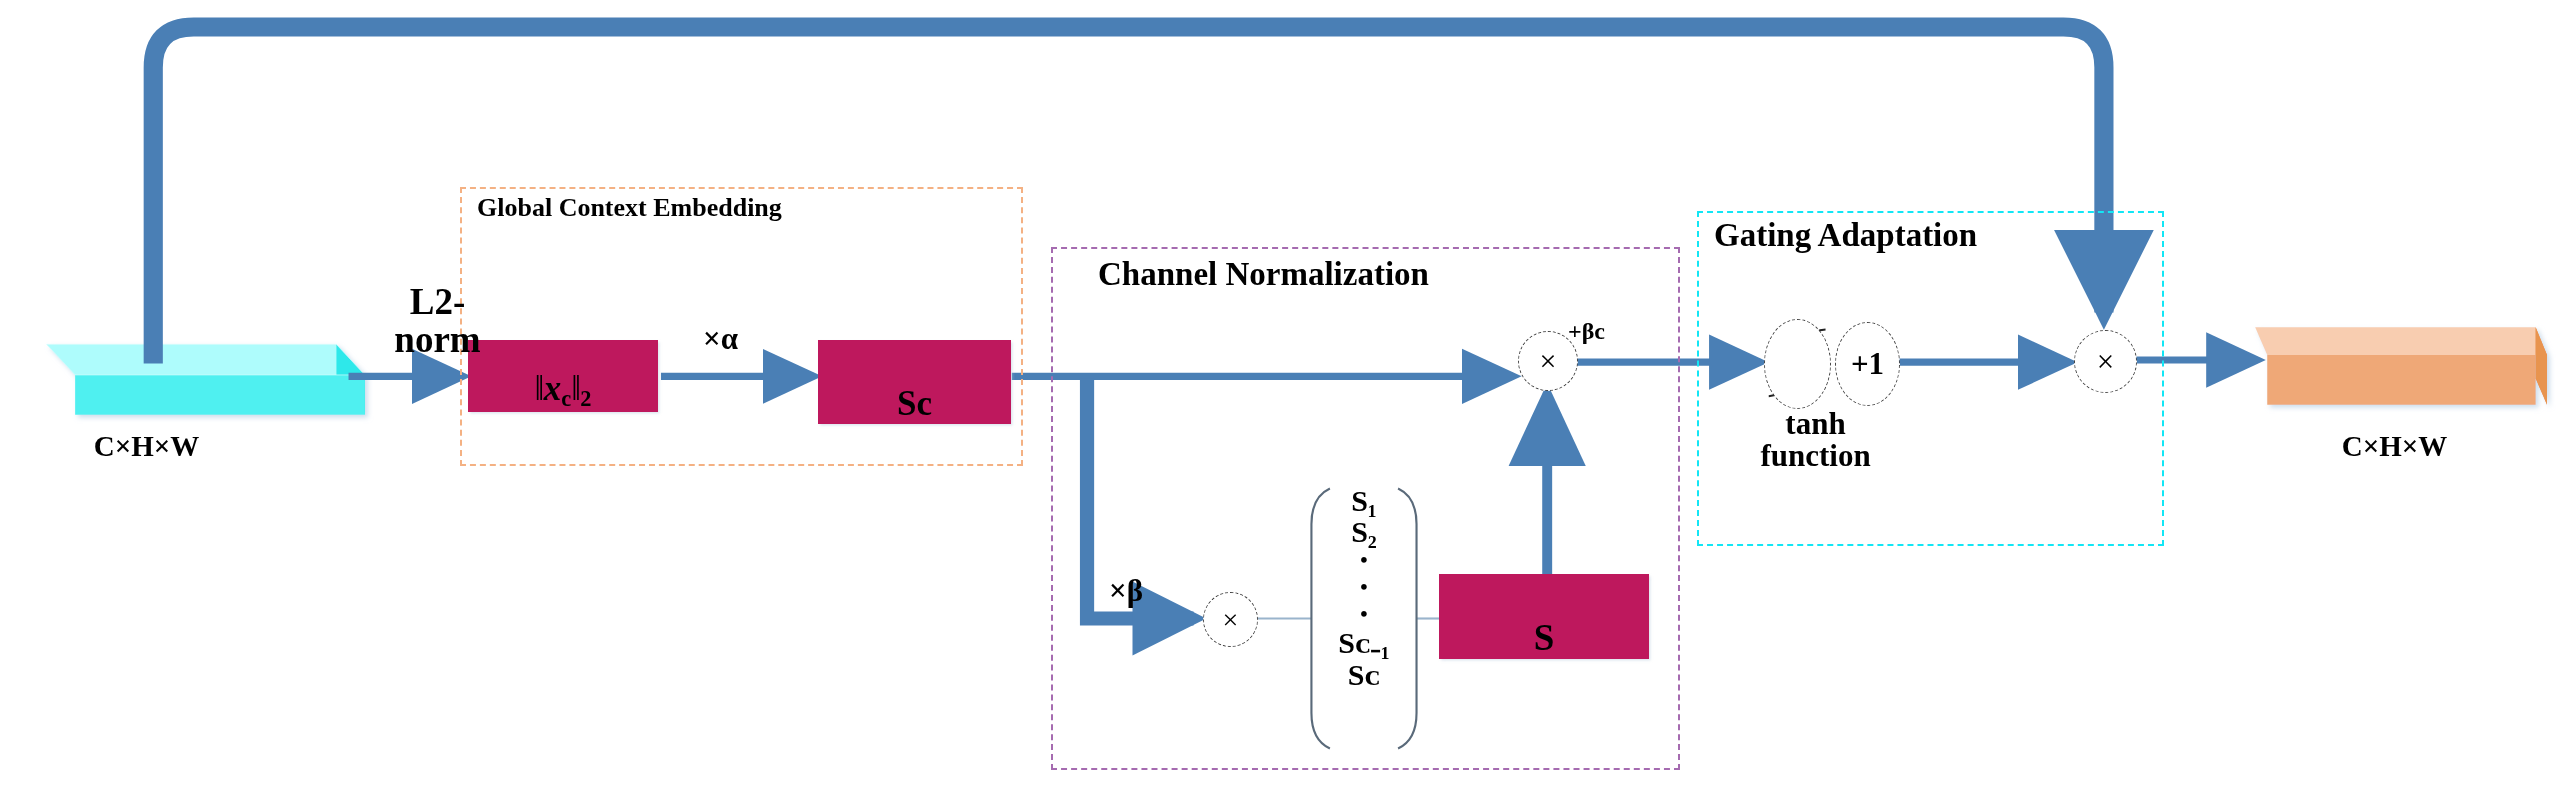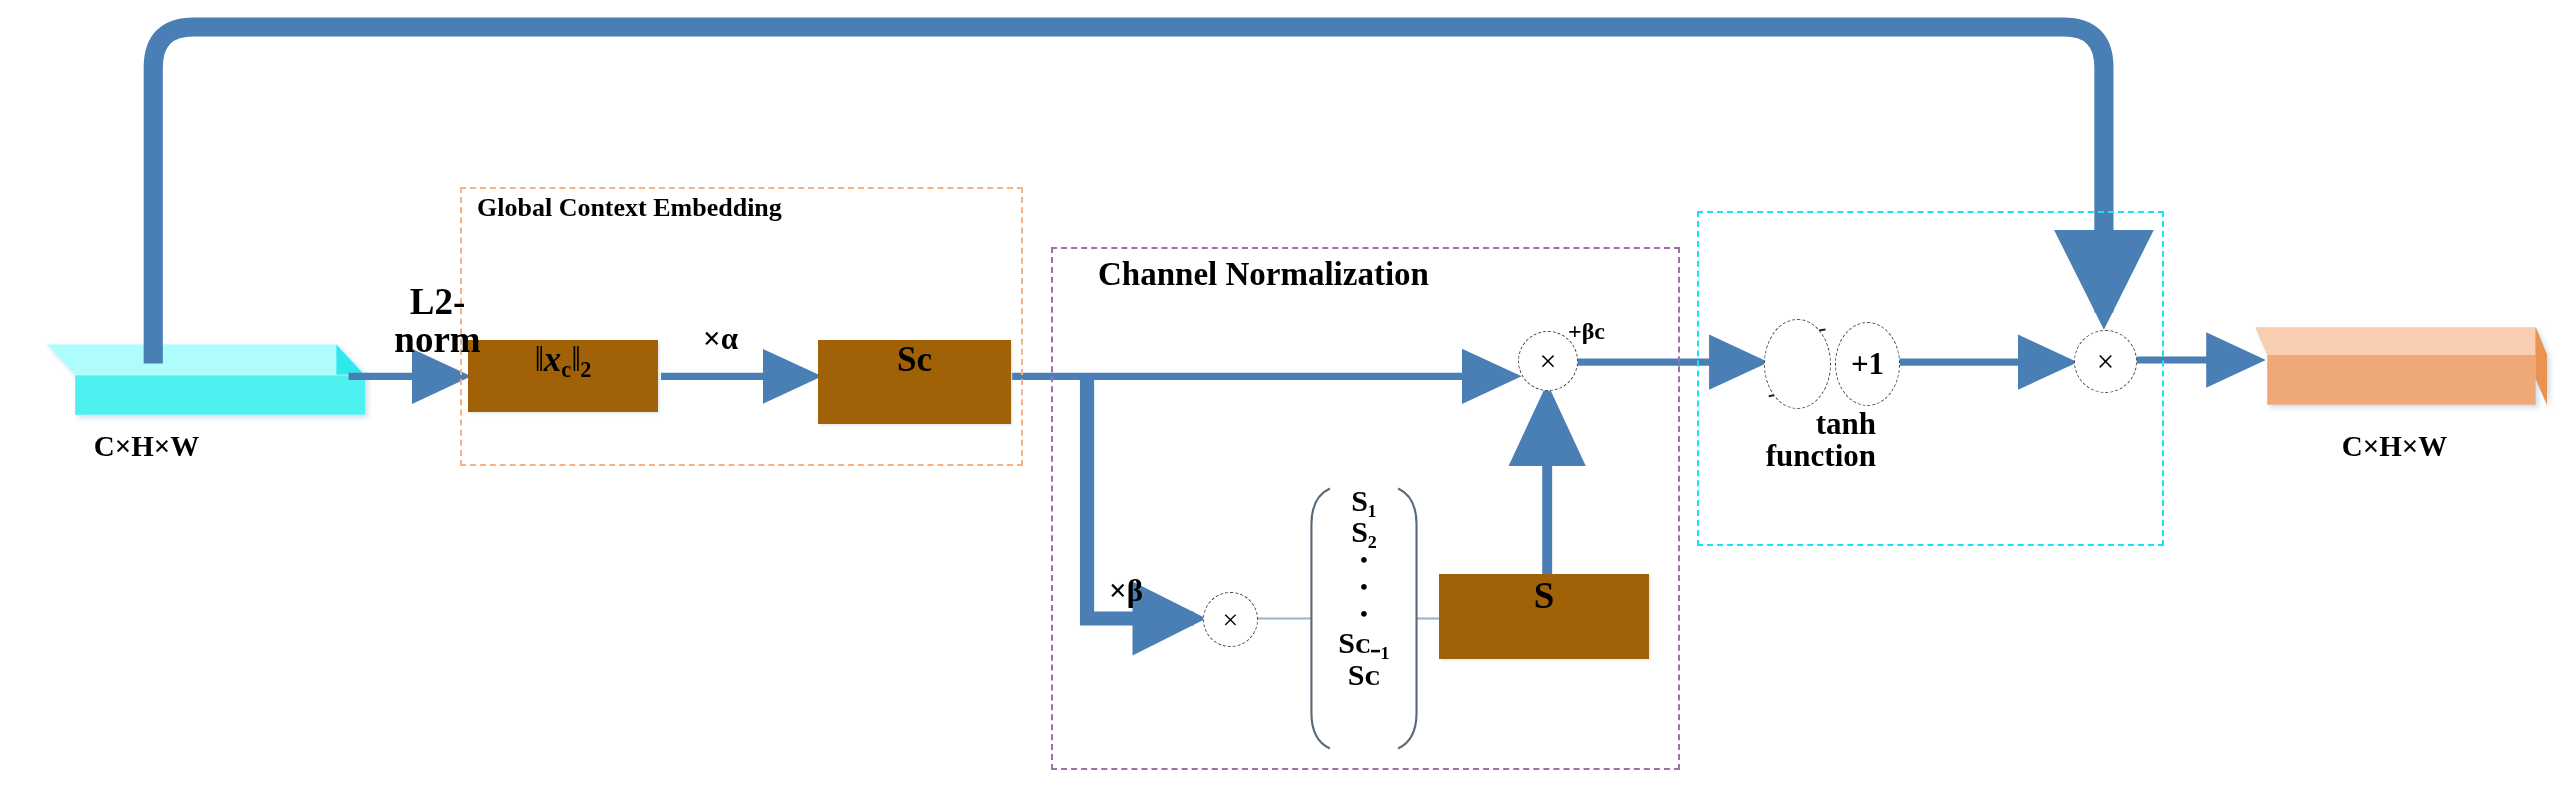--- a/index.html
+++ b/index.html
@@ -16,21 +16,21 @@
   #gce-box{left:460px;top:187px;width:563px;height:279px;border:2.1px dashed #f4b183;}
   #gce-title{left:477px;top:193px;font-size:26px;}
 
   #cn-box{left:1051px;top:247px;width:629px;height:523px;border:2.1px dashed #a56bb0;}
   #cn-title{left:1098px;top:256px;font-size:33px;}
 
   #ga-box{left:1697px;top:211px;width:467px;height:335px;border:2.1px dashed #12e6f5;}
   #ga-title{left:1714px;top:217px;font-size:33px;}
 
   
-  .blue-rect{position:absolute;background:#a16207;display:flex;align-items:flex-start;
+  .blue-rect{position:absolute;background:#be185d;display:flex;align-items:flex-end;
              justify-content:center;color:#000;font-weight:bold;
              box-shadow:2.1px 2.1px 2.8px rgba(180,200,220,.55);
              font-family:"Liberation Serif",serif;}
   #rect-l2{left:468px;top:340px;width:190px;height:72px;font-size:35px;}
   #rect-sc{left:818px;top:340px;width:193px;height:84px;font-size:35px;}
   #rect-s{left:1439px;top:574px;width:210px;height:85px;font-size:37px;}
 
   .sub{font-size:0.64em;vertical-align:-0.28em;}
   .norm-bar{font-weight:400;letter-spacing:-0.7px;}
 
@@ -48,21 +48,21 @@
   #op-tanh{left:1764px;top:319px;width:65px;height:88px;}
   #op-plus1{left:1835px;top:322px;width:63px;height:82px;font-size:31px;font-weight:bold;color:#000;}
 
   
   .lbl{position:absolute;color:#000;font-weight:bold;white-space:nowrap;
        font-family:"Liberation Serif",serif;}
   #lbl-l2norm{left:388px;top:283px;font-size:37px;line-height:1.02;text-align:center;width:99px;}
   #lbl-alpha{left:703px;top:321px;font-size:31px;}
   #lbl-beta{left:1109px;top:573px;font-size:31px;}
   #lbl-betac{left:1568px;top:318px;font-size:24px;}
-  #lbl-tanh{left:1755px;top:408px;font-size:31px;line-height:1.02;width:121px;text-align:right;}
+  #lbl-tanh{left:1755px;top:408px;font-size:31px;line-height:1.02;width:121px;text-align:center;}
   #lbl-in-dims{left:47px;top:430px;font-size:29px;width:199px;text-align:center;}
   #lbl-out-dims{left:2295px;top:430px;font-size:29px;width:199px;text-align:center;}
 
   
   #vec-items{position:absolute;left:1318px;top:485px;width:92px;text-align:center;
              color:#000;font-weight:bold;font-size:30px;font-family:"Liberation Serif",serif;}
   #vec-items div{line-height:1.00;padding:0.7px 0;}
   #vec-items div.dot{font-size:21px;line-height:1.20;}
 </style>
 </head>
@@ -128,20 +128,21 @@
     <path d="M2490,558 Q2520,556 2529,511 Q2538,466 2570,464" fill="none" stroke="#222" stroke-width="3"></path>
   </svg>
 
   <div class="group-box" id="gce-box"></div>
   <div class="group-title" id="gce-title">Global Context Embedding</div>
 
   <div class="group-box" id="cn-box"></div>
   <div class="group-title" id="cn-title">Channel Normalization</div>
 
   <div class="group-box" id="ga-box"></div>
+  <div class="group-title" id="ga-title">Gating Adaptation</div>
 
   <div class="blue-rect" id="rect-l2">
     <span>
       <span class="norm-bar">‖</span><b><i>x</i></b><span class="sub">c</span><span class="norm-bar">‖</span><span class="sub">2</span>
     </span>
   </div>
 
   <div class="blue-rect" id="rect-sc">
     <span>Sc</span>
   </div>

